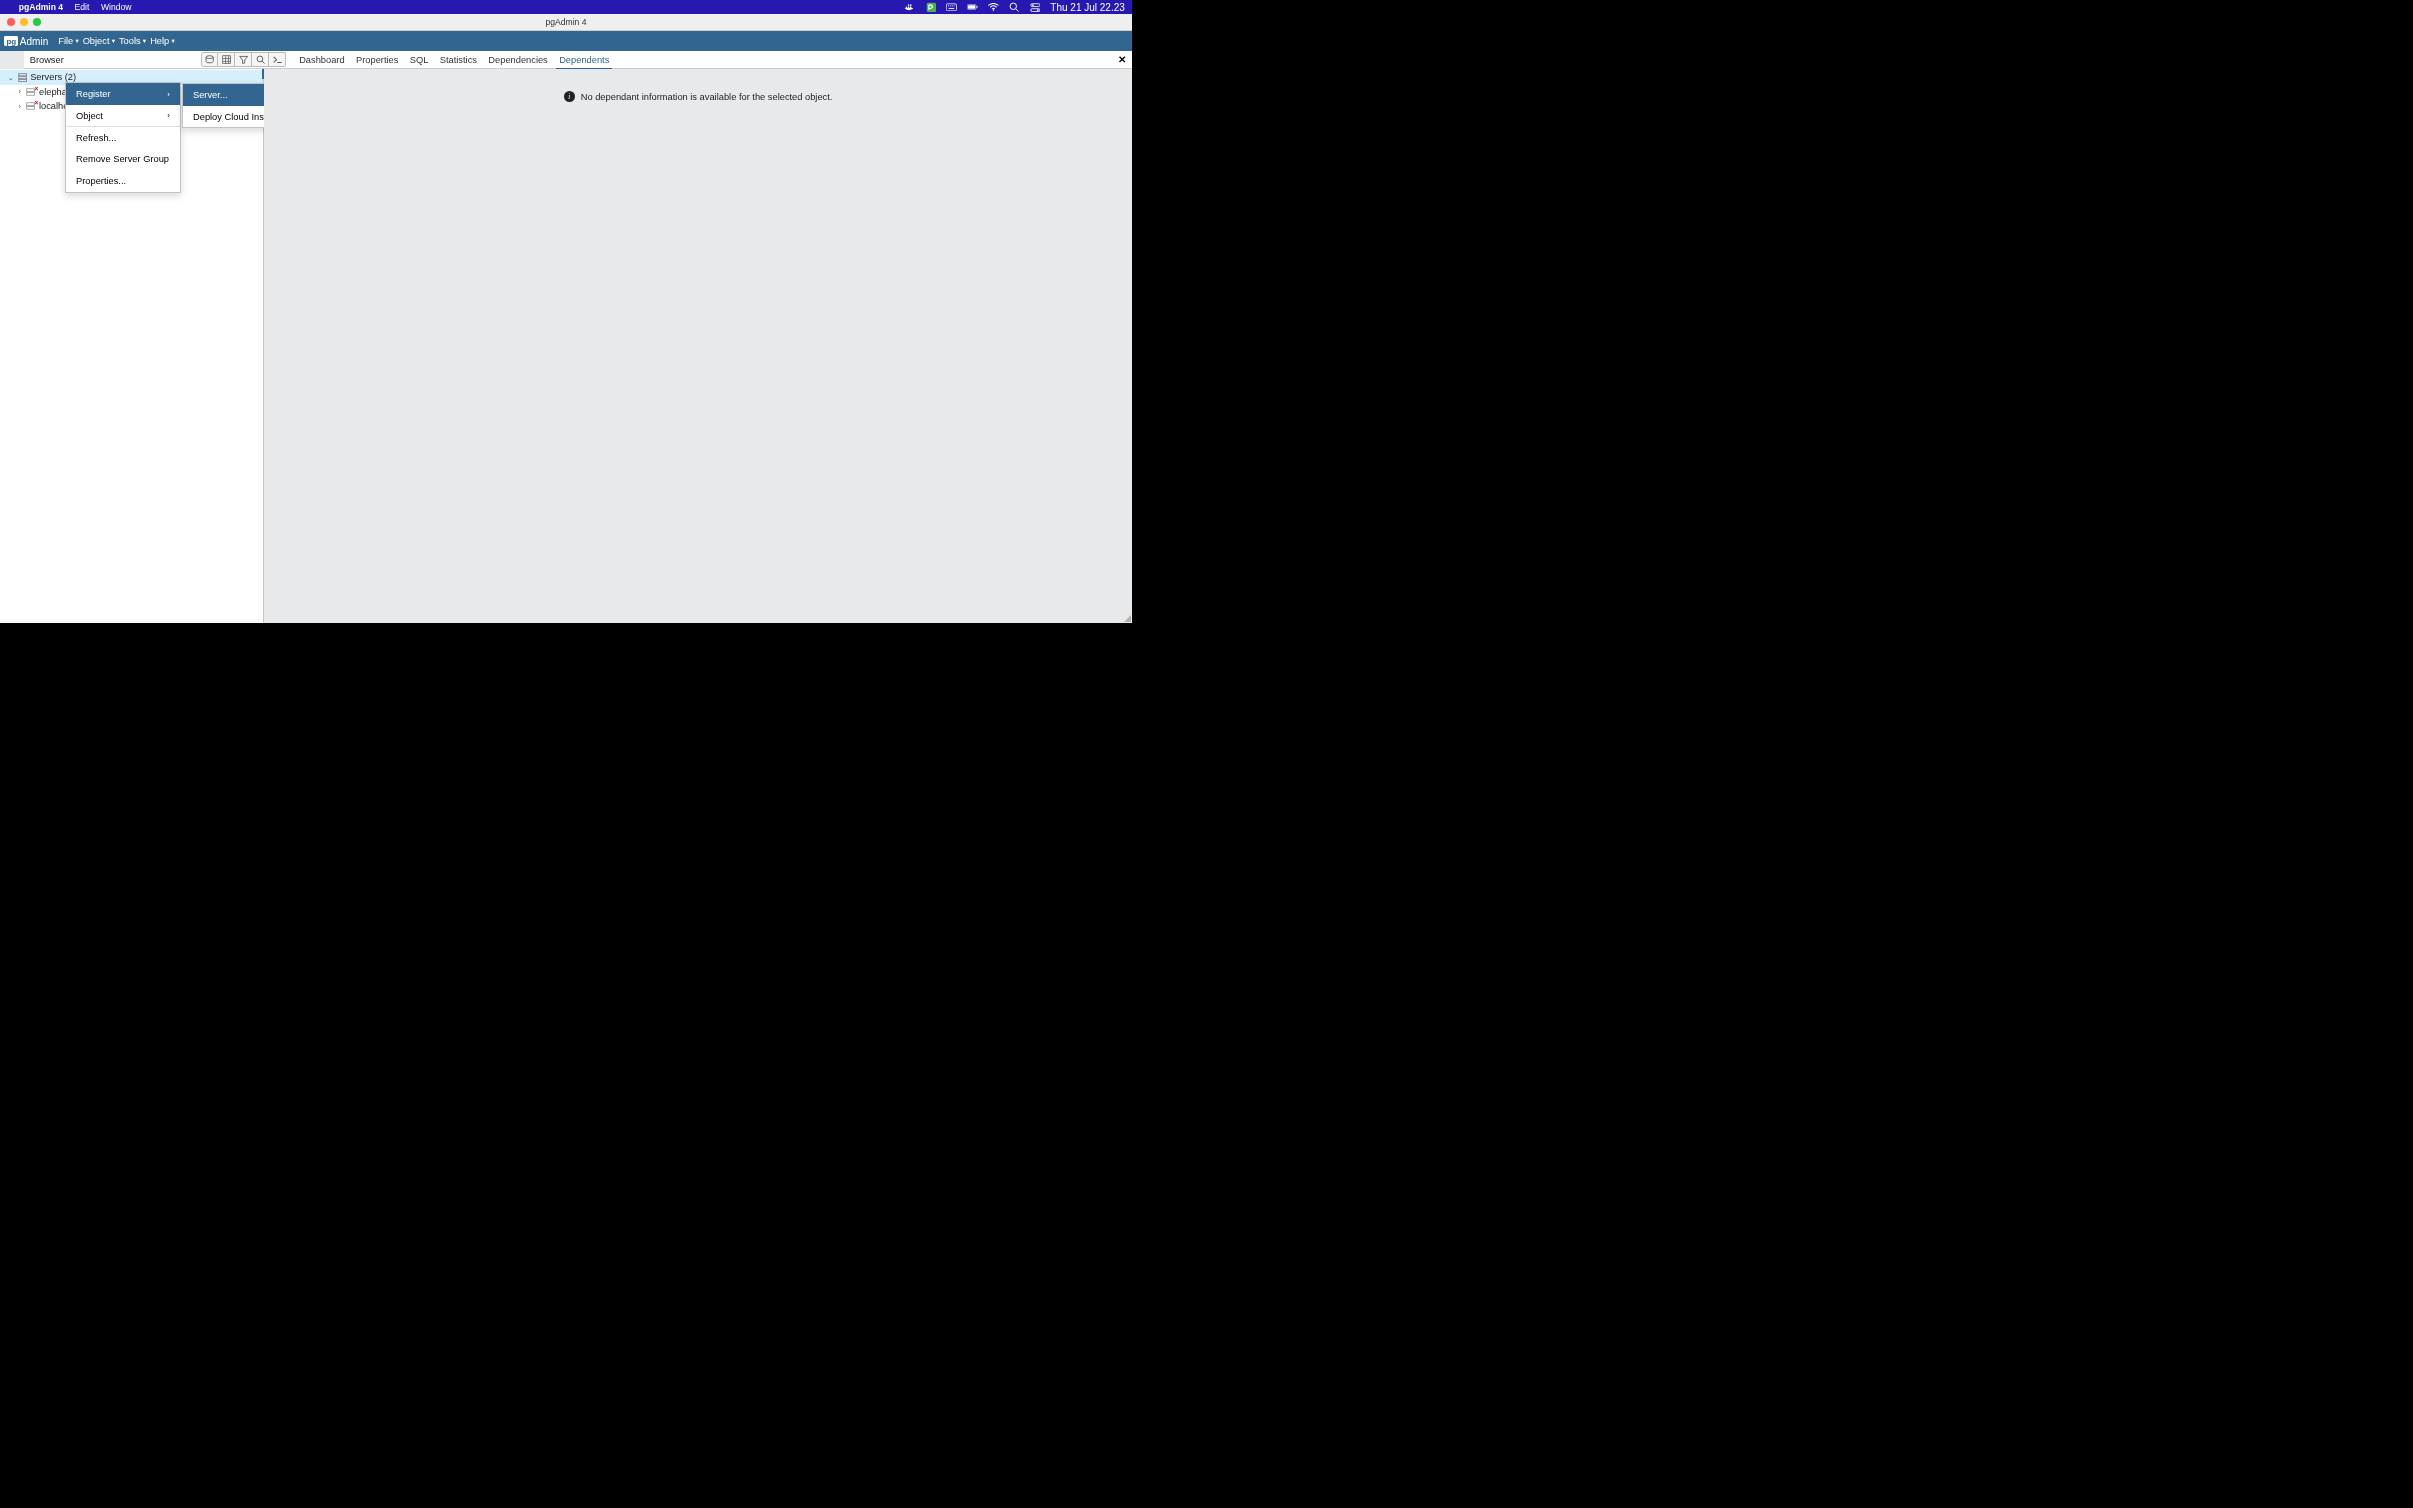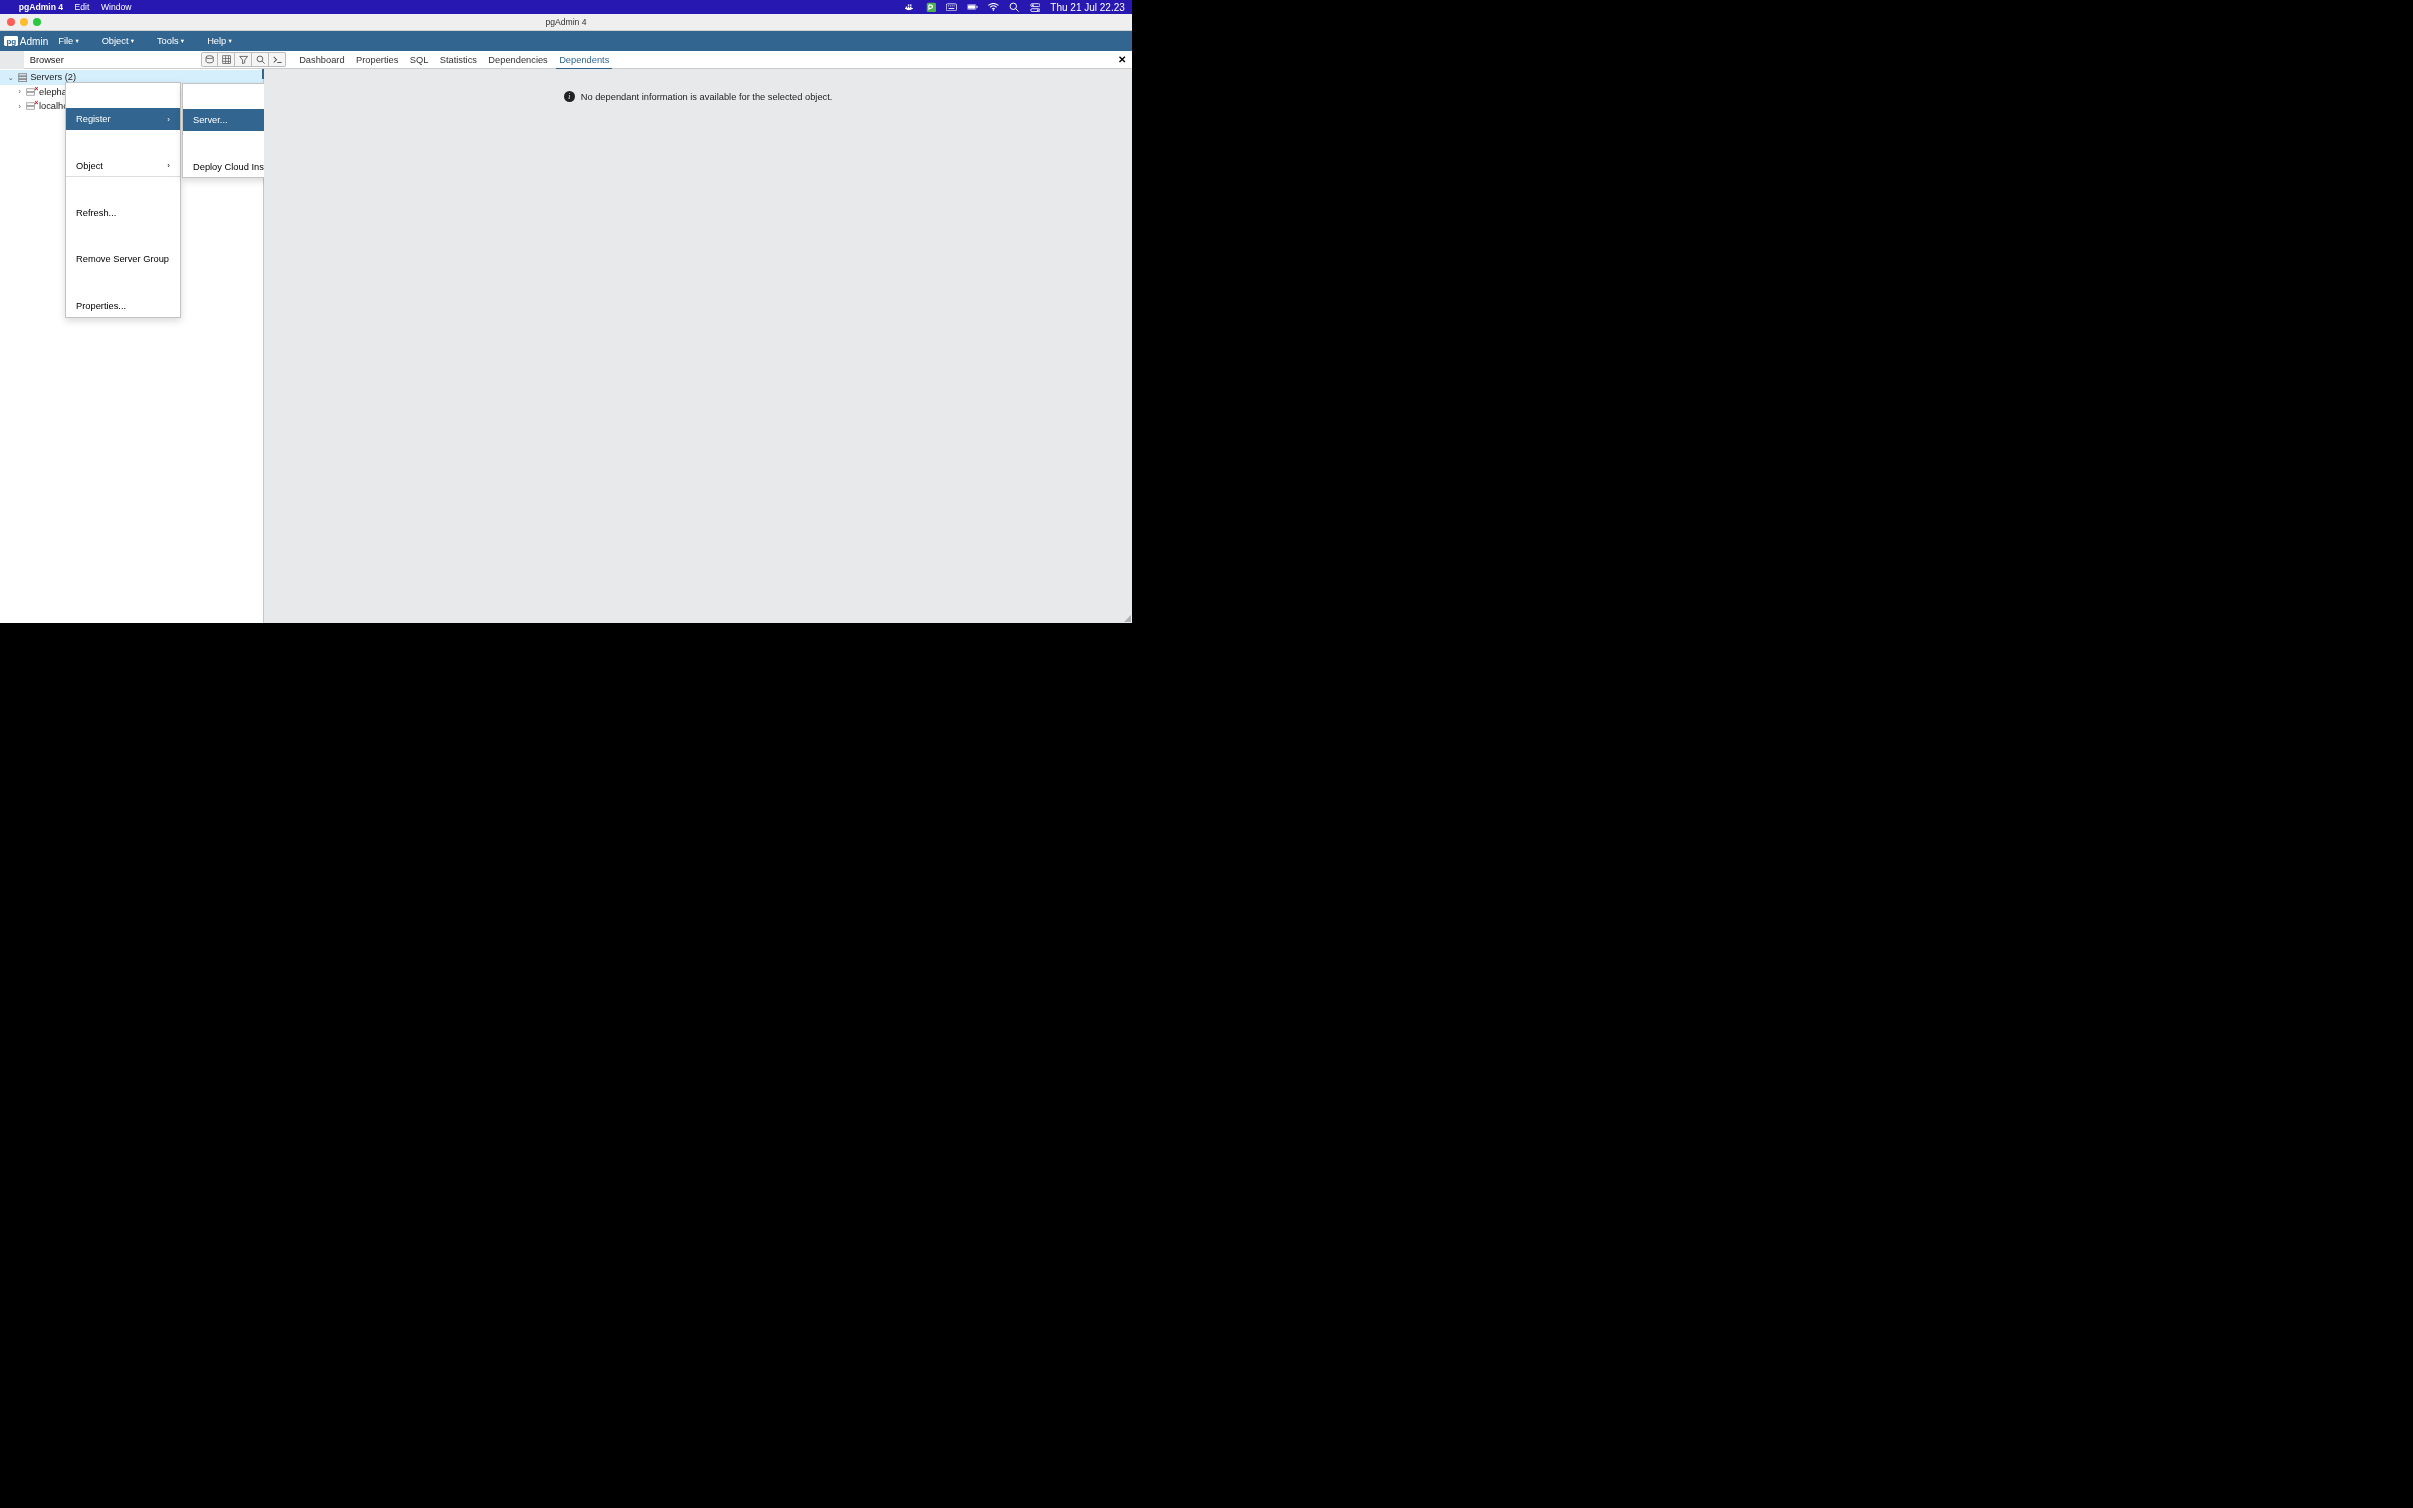--- a/index.html
+++ b/index.html
@@ -23,21 +23,21 @@
 .tl.red { background: #ff5f57; }
 .tl.yellow { background: #febc2e; }
 .tl.green { background: #28c840; }
 .window-title { position: absolute; left: 0; right: 0; text-align: center; font-size: 8.6px; color: #333; }
 
 
 .pg-header { height: 19.4px; background: #326690; display: flex; align-items: center; padding: 0 4.3px; gap: 10px; }
 .pg-logo { display: flex; align-items: center; color: #fff; gap: 0; }
 .pg-logo .pg-box { background: #fff; color: #326690; font-weight: 700; font-size: 8px; padding: 0.7px 2.2px; border-radius: 1.4px; margin-right: 1.4px; }
 .pg-logo .pg-text { font-size: 10px; font-weight: 400; color: #fff; }
-.pg-menu { display: flex; gap: 23px; }
+.pg-menu { display: flex; gap: 4px; }
 .pg-menu-item { color: #fff; font-size: 9.3px; cursor: pointer; display: flex; align-items: center; gap: 2.2px; }
 .pg-menu-item .chev { font-size: 6.5px; }
 
 
 .toolbar-row { height: 18.7px; background: #fff; border-bottom: 0.7px solid #ccc; display: flex; align-items: stretch; margin-left: 24px; }
 .browser-label { width: 176px; display: flex; align-items: center; padding-left: 5.7px; font-size: 9.3px; color: #222; border-right: 0; }
 .toolbar-buttons { display: flex; align-items: center; padding: 1.4px; gap: 0; }
 .tbtn { width: 17px; height: 15px; border: 0.7px solid #bbb; display: flex; align-items: center; justify-content: center; background: #f5f5f5; cursor: pointer; font-size: 8px; color: #444; }
 .tbtn + .tbtn { border-left: none; }
 .tbtn:first-child { border-top-left-radius: 2.2px; border-bottom-left-radius: 2.2px; }
@@ -60,21 +60,21 @@
 .tree-row.selected { background: #d6effc; }
 .tree-row.depth1 { padding-left: 16px; }
 .tree-row .chev { width: 7.2px; font-size: 7.2px; color: #555; display: inline-flex; justify-content: center; }
 .tree-row .ico-sg, .tree-row .ico-srv { width: 10px; height: 10px; display: inline-flex; align-items: center; justify-content: center; }
 .ico-sg svg rect { fill: none; stroke: #888; stroke-width: 1.3; }
 .ico-srv { position: relative; }
 .ico-srv .xmark { position: absolute; top: -2.2px; right: -2.2px; color: #d0021b; font-size: 6.5px; font-weight: 700; }
 
 
 .context-menu { position: absolute; background: #fff; border: 0.7px solid #c3c3c3; box-shadow: 0 2.9px 7.2px rgba(0,0,0,.15); font-size: 9.3px; }
-.cm-item { height: 21.5px; display: flex; align-items: center; padding: 0 10px; cursor: pointer; justify-content: space-between; gap: 21.5px; margin-top: 25px; }
+.cm-item { height: 21.5px; display: flex; align-items: center; padding: 0 10px; cursor: pointer; justify-content: space-between; gap: 21.5px; }
 .cm-item.hovered { background: #326690; color: #fff; }
 .cm-sep { height: 0.7px; background: #ddd; }
 .cm-item .arrow { font-size: 8px; }
 .submenu { position: absolute; left: 116px; top: 0; background: #fff; border: 0.7px solid #c3c3c3; box-shadow: 0 2.9px 7.2px rgba(0,0,0,.15); width: 126px; }
 
 
 .main { flex: 1; background: #e8e9ea; position: relative; }
 .empty-msg { position: absolute; top: 21.5px; left: 0; right: 0; display: flex; align-items: center; justify-content: center; gap: 5.7px; font-size: 9.3px; color: #222; }
 .info-ico { width: 11.5px; height: 11.5px; border-radius: 50%; background: #222; color: #fff; display: inline-flex; align-items: center; justify-content: center; font-size: 7.2px; font-style: italic; font-family: Georgia, serif; }
 

